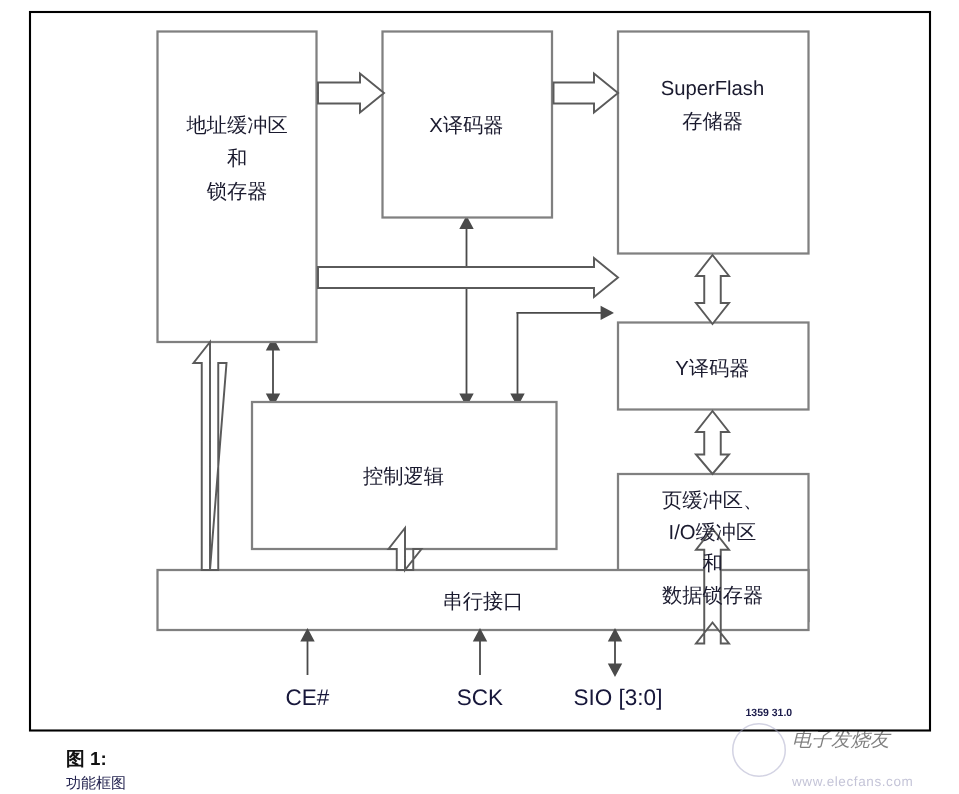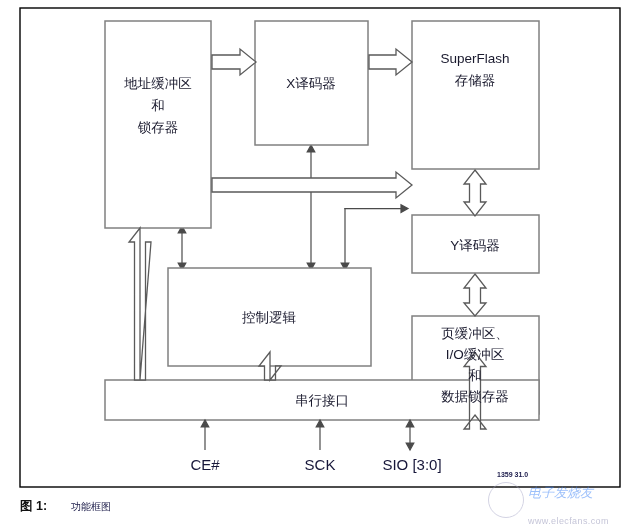--- a/index.html
+++ b/index.html
@@ -47,20 +47,21 @@
     fill: #1b1b4b;
     text-anchor: start;
   }
   .caption-wrap {
     position: absolute;
     left: 20px;
     top: 498px;
     display: flex;
     align-items: baseline;
     gap: 0px;
+    flex-direction: column;
   }
   .caption-num {
     font-family: "Liberation Sans", sans-serif;
     font-size: 12.5px;
     font-weight: bold;
     color: #111111;
     white-space: pre;
   }
   .caption-text {
     font-family: "Liberation Sans", sans-serif;
@@ -88,21 +89,21 @@
     top: 38px;
     white-space: pre;
     text-align: center;
   }
   .wm-cjk {
     position: absolute;
     left: 40px;
     top: 6px;
     font-family: "DejaVu Sans", sans-serif;
     font-size: 13px;
-    color: #3b82f6;
+    color: #000000;
     font-style: italic;
     white-space: pre;
   }
   .wm-disc {
     position: absolute;
     left: 0px;
     top: 4px;
     width: 34px;
     height: 34px;
     border: 1.4px solid #a8a8c8;

